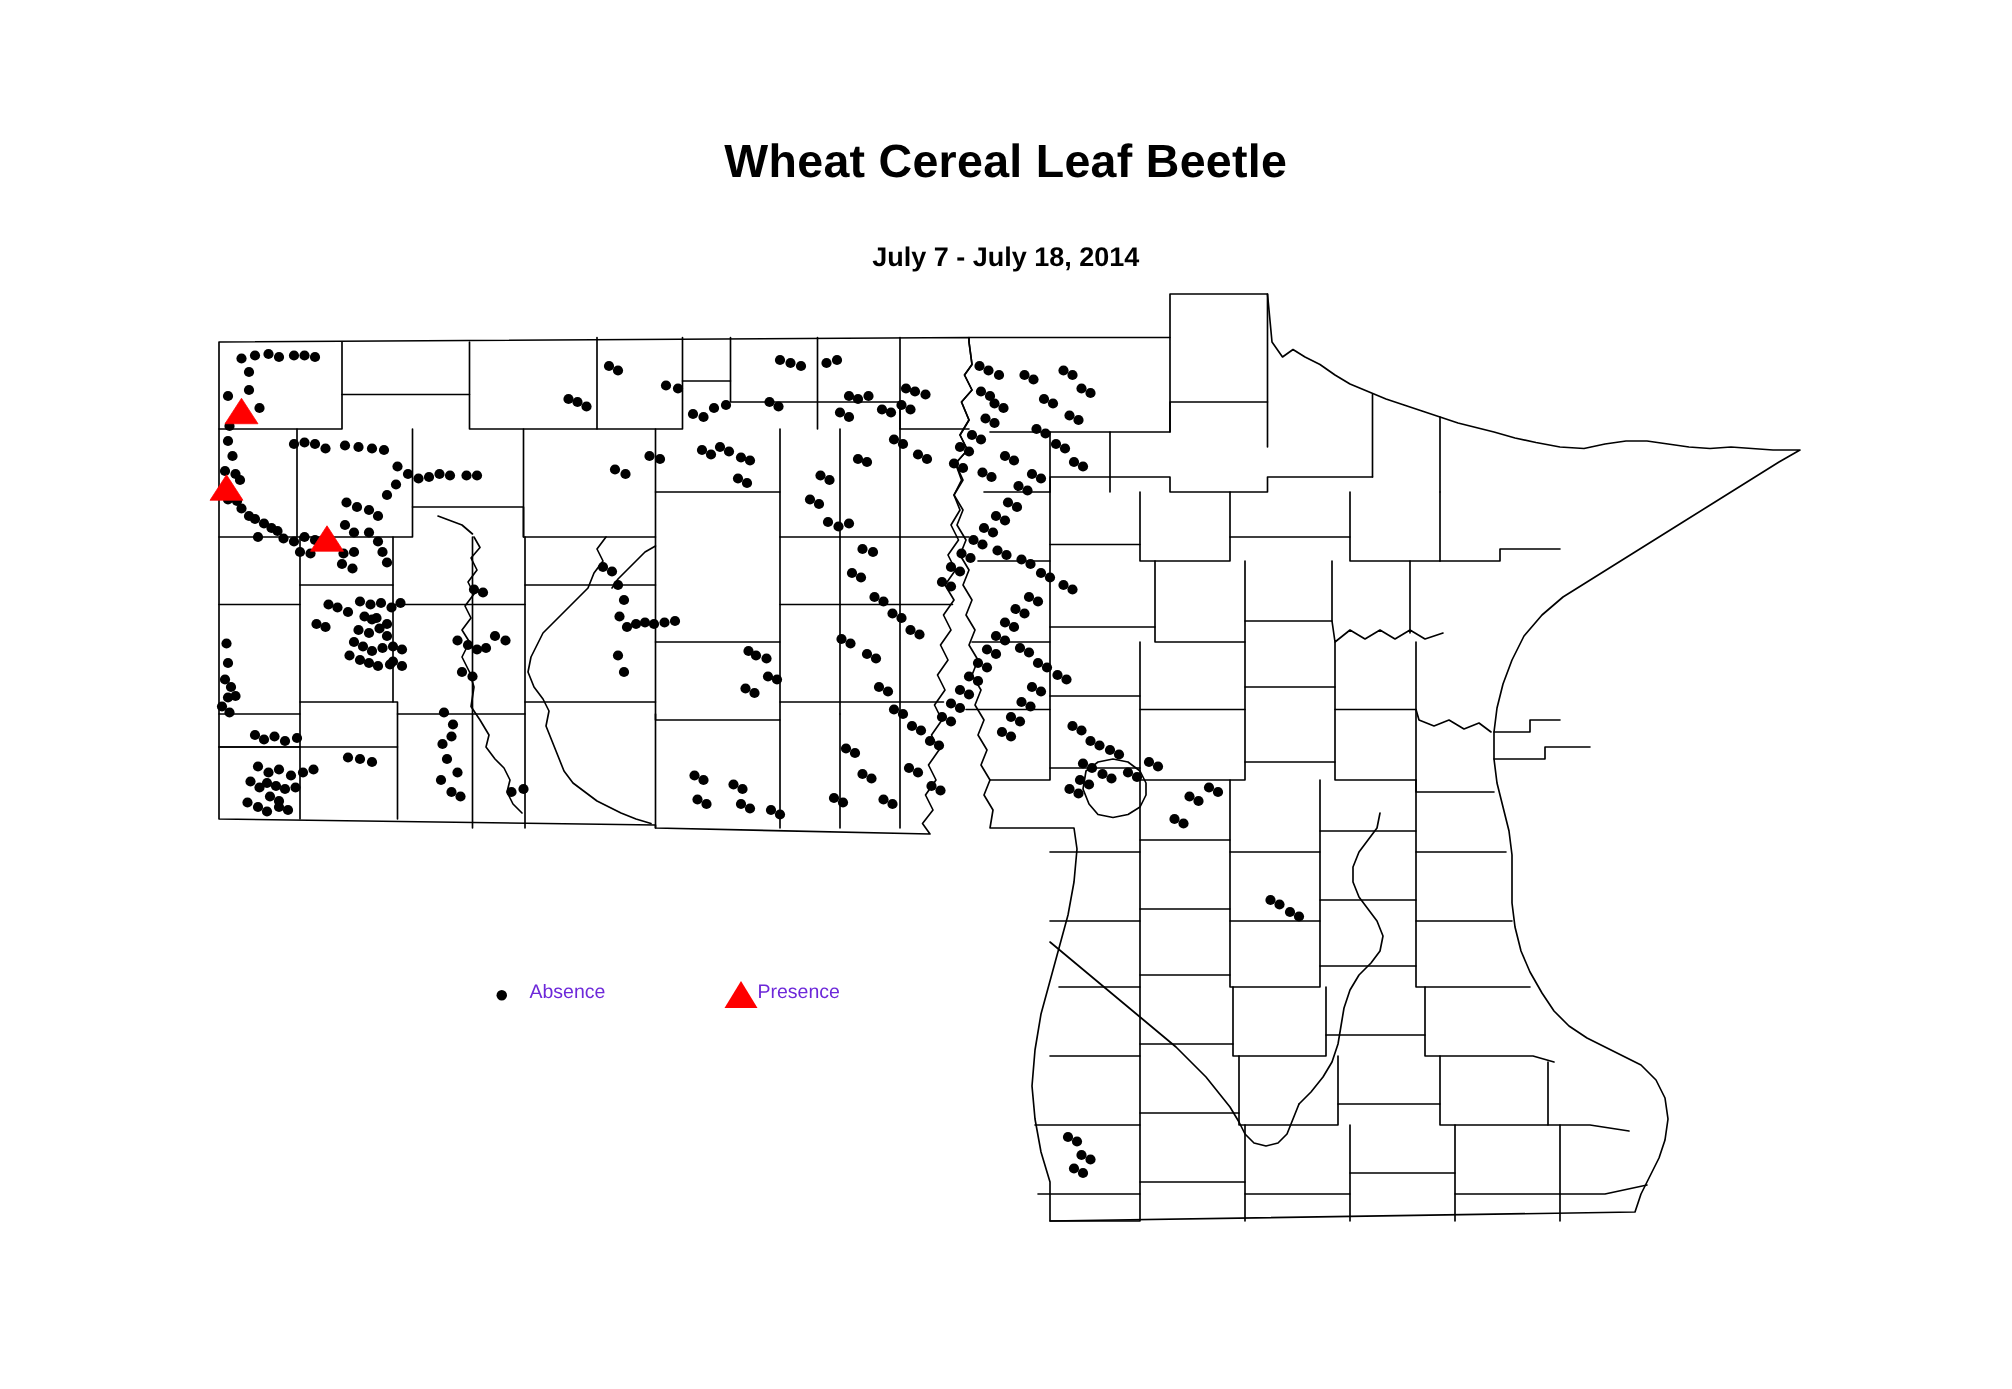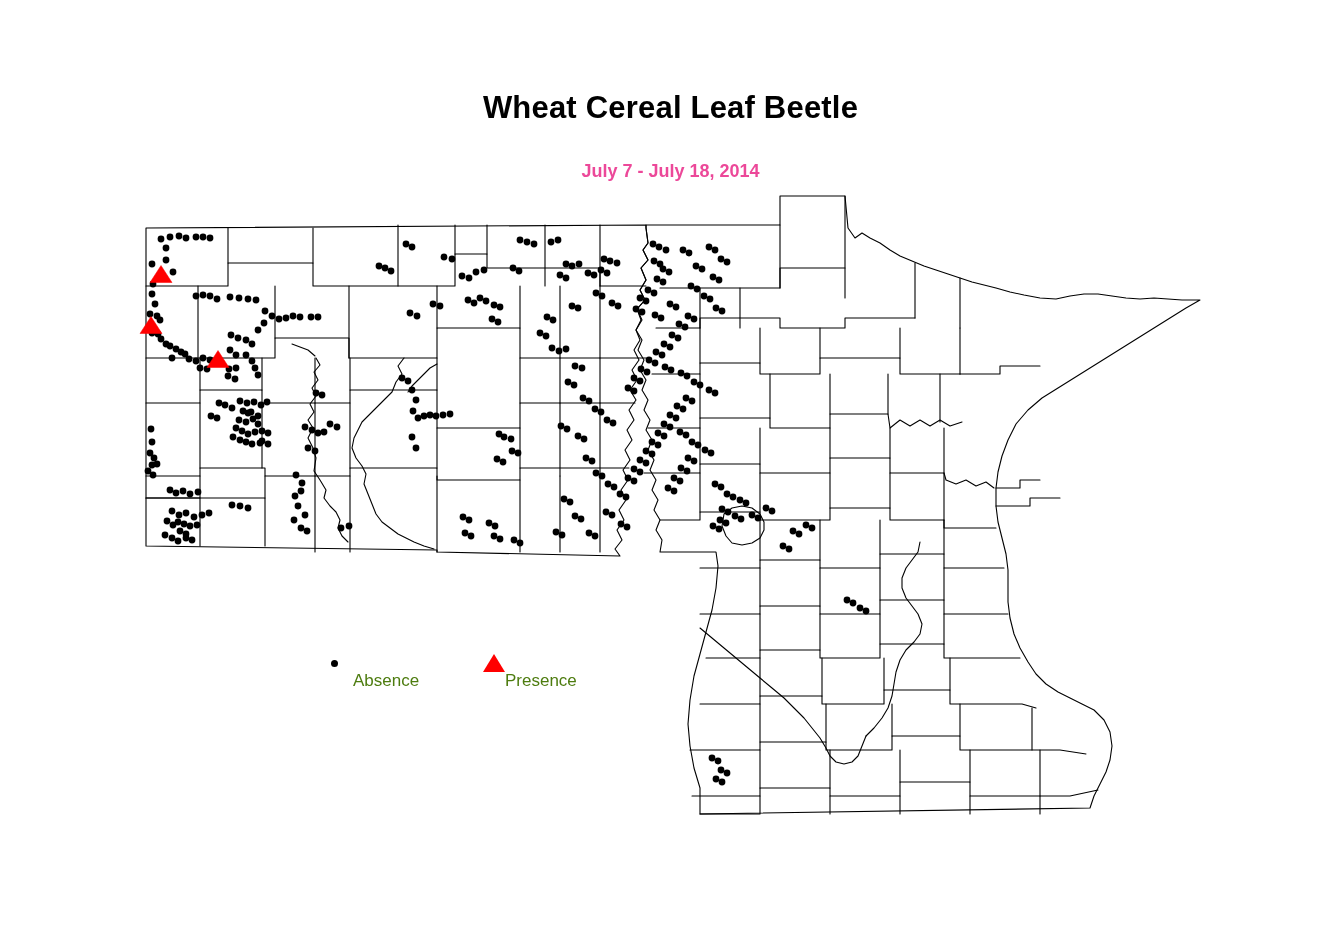--- a/index.html
+++ b/index.html
@@ -33,43 +33,43 @@
     letter-spacing: 0.2px;
   }
   #subtitle {
     position: absolute;
     left: 0;
     top: 133px;
     width: 1341px;
     text-align: center;
     font-size: 18px;
     font-weight: bold;
-    color: #ec4899;
+    color: #000000;
   }
   #map-area {
     position: absolute;
     left: 0;
     top: 0;
     width: 1341px;
     height: 926px;
   }
   #legend {
     position: absolute;
     left: 325px;
     top: 618px;
     width: 300px;
     height: 36px;
   }
   .legend-entry { position: absolute; top: 0; height: 32px; }
   .legend-label {
     position: absolute;
     left: 28px;
-    top: 25px;
-    font-size: 17px;
-    color: #4d7c0f;
+    top: 7px;
+    font-size: 13px;
+    color: #6d28d9;
     white-space: nowrap;
   }
   .legend-dot {
     position: absolute;
     left: 6px;
     top: 14px;
     width: 7px;
     height: 7px;
     background: #000000;
     border-radius: 50%;

